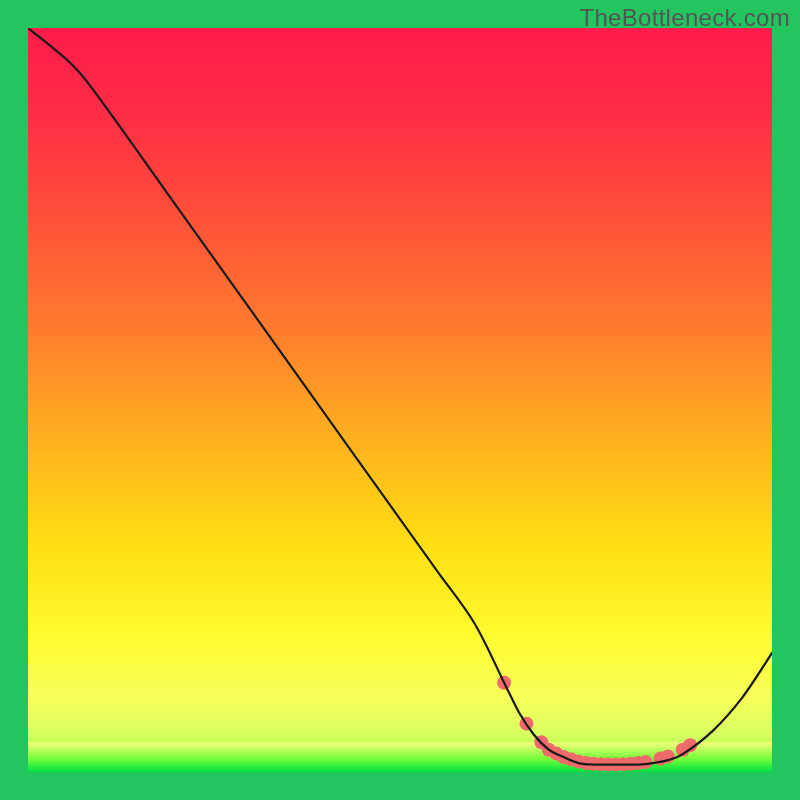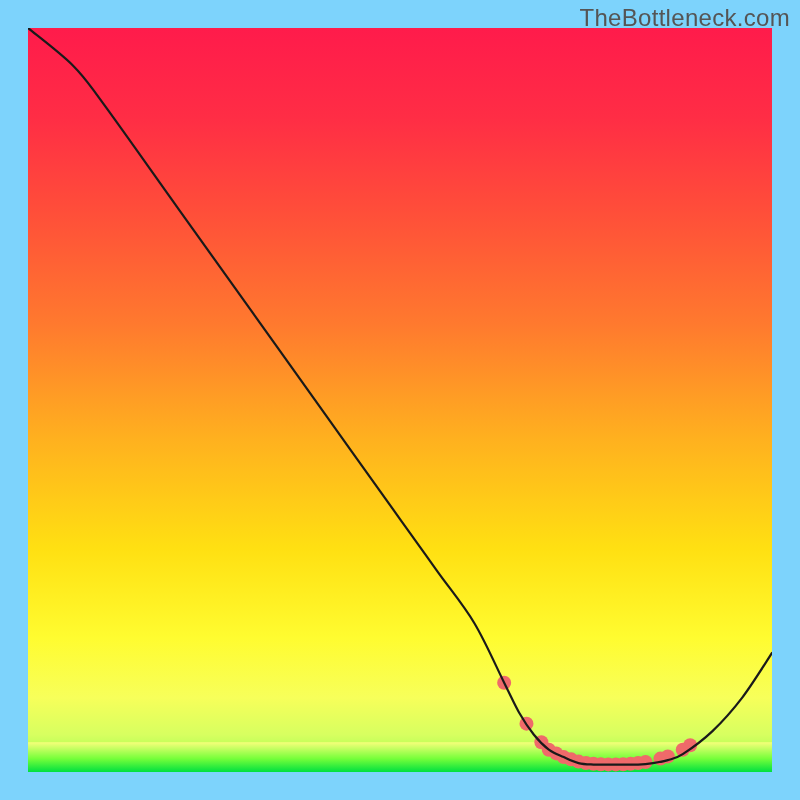--- a/index.html
+++ b/index.html
@@ -8,21 +8,21 @@
     width: 800px;
     height: 800px;
     background: #000;
     overflow: hidden;
     font-family: Arial, Helvetica, sans-serif;
   }
   .frame {
     position: relative;
     width: 800px;
     height: 800px;
-    background: #7dd3fc;
+    background: #22c55e;
   }
   .watermark {
     position: absolute;
     top: 4px;
     right: 10px;
     color: #555;
     font-size: 24px;
     font-weight: 500;
     letter-spacing: 0.3px;
     z-index: 20;

